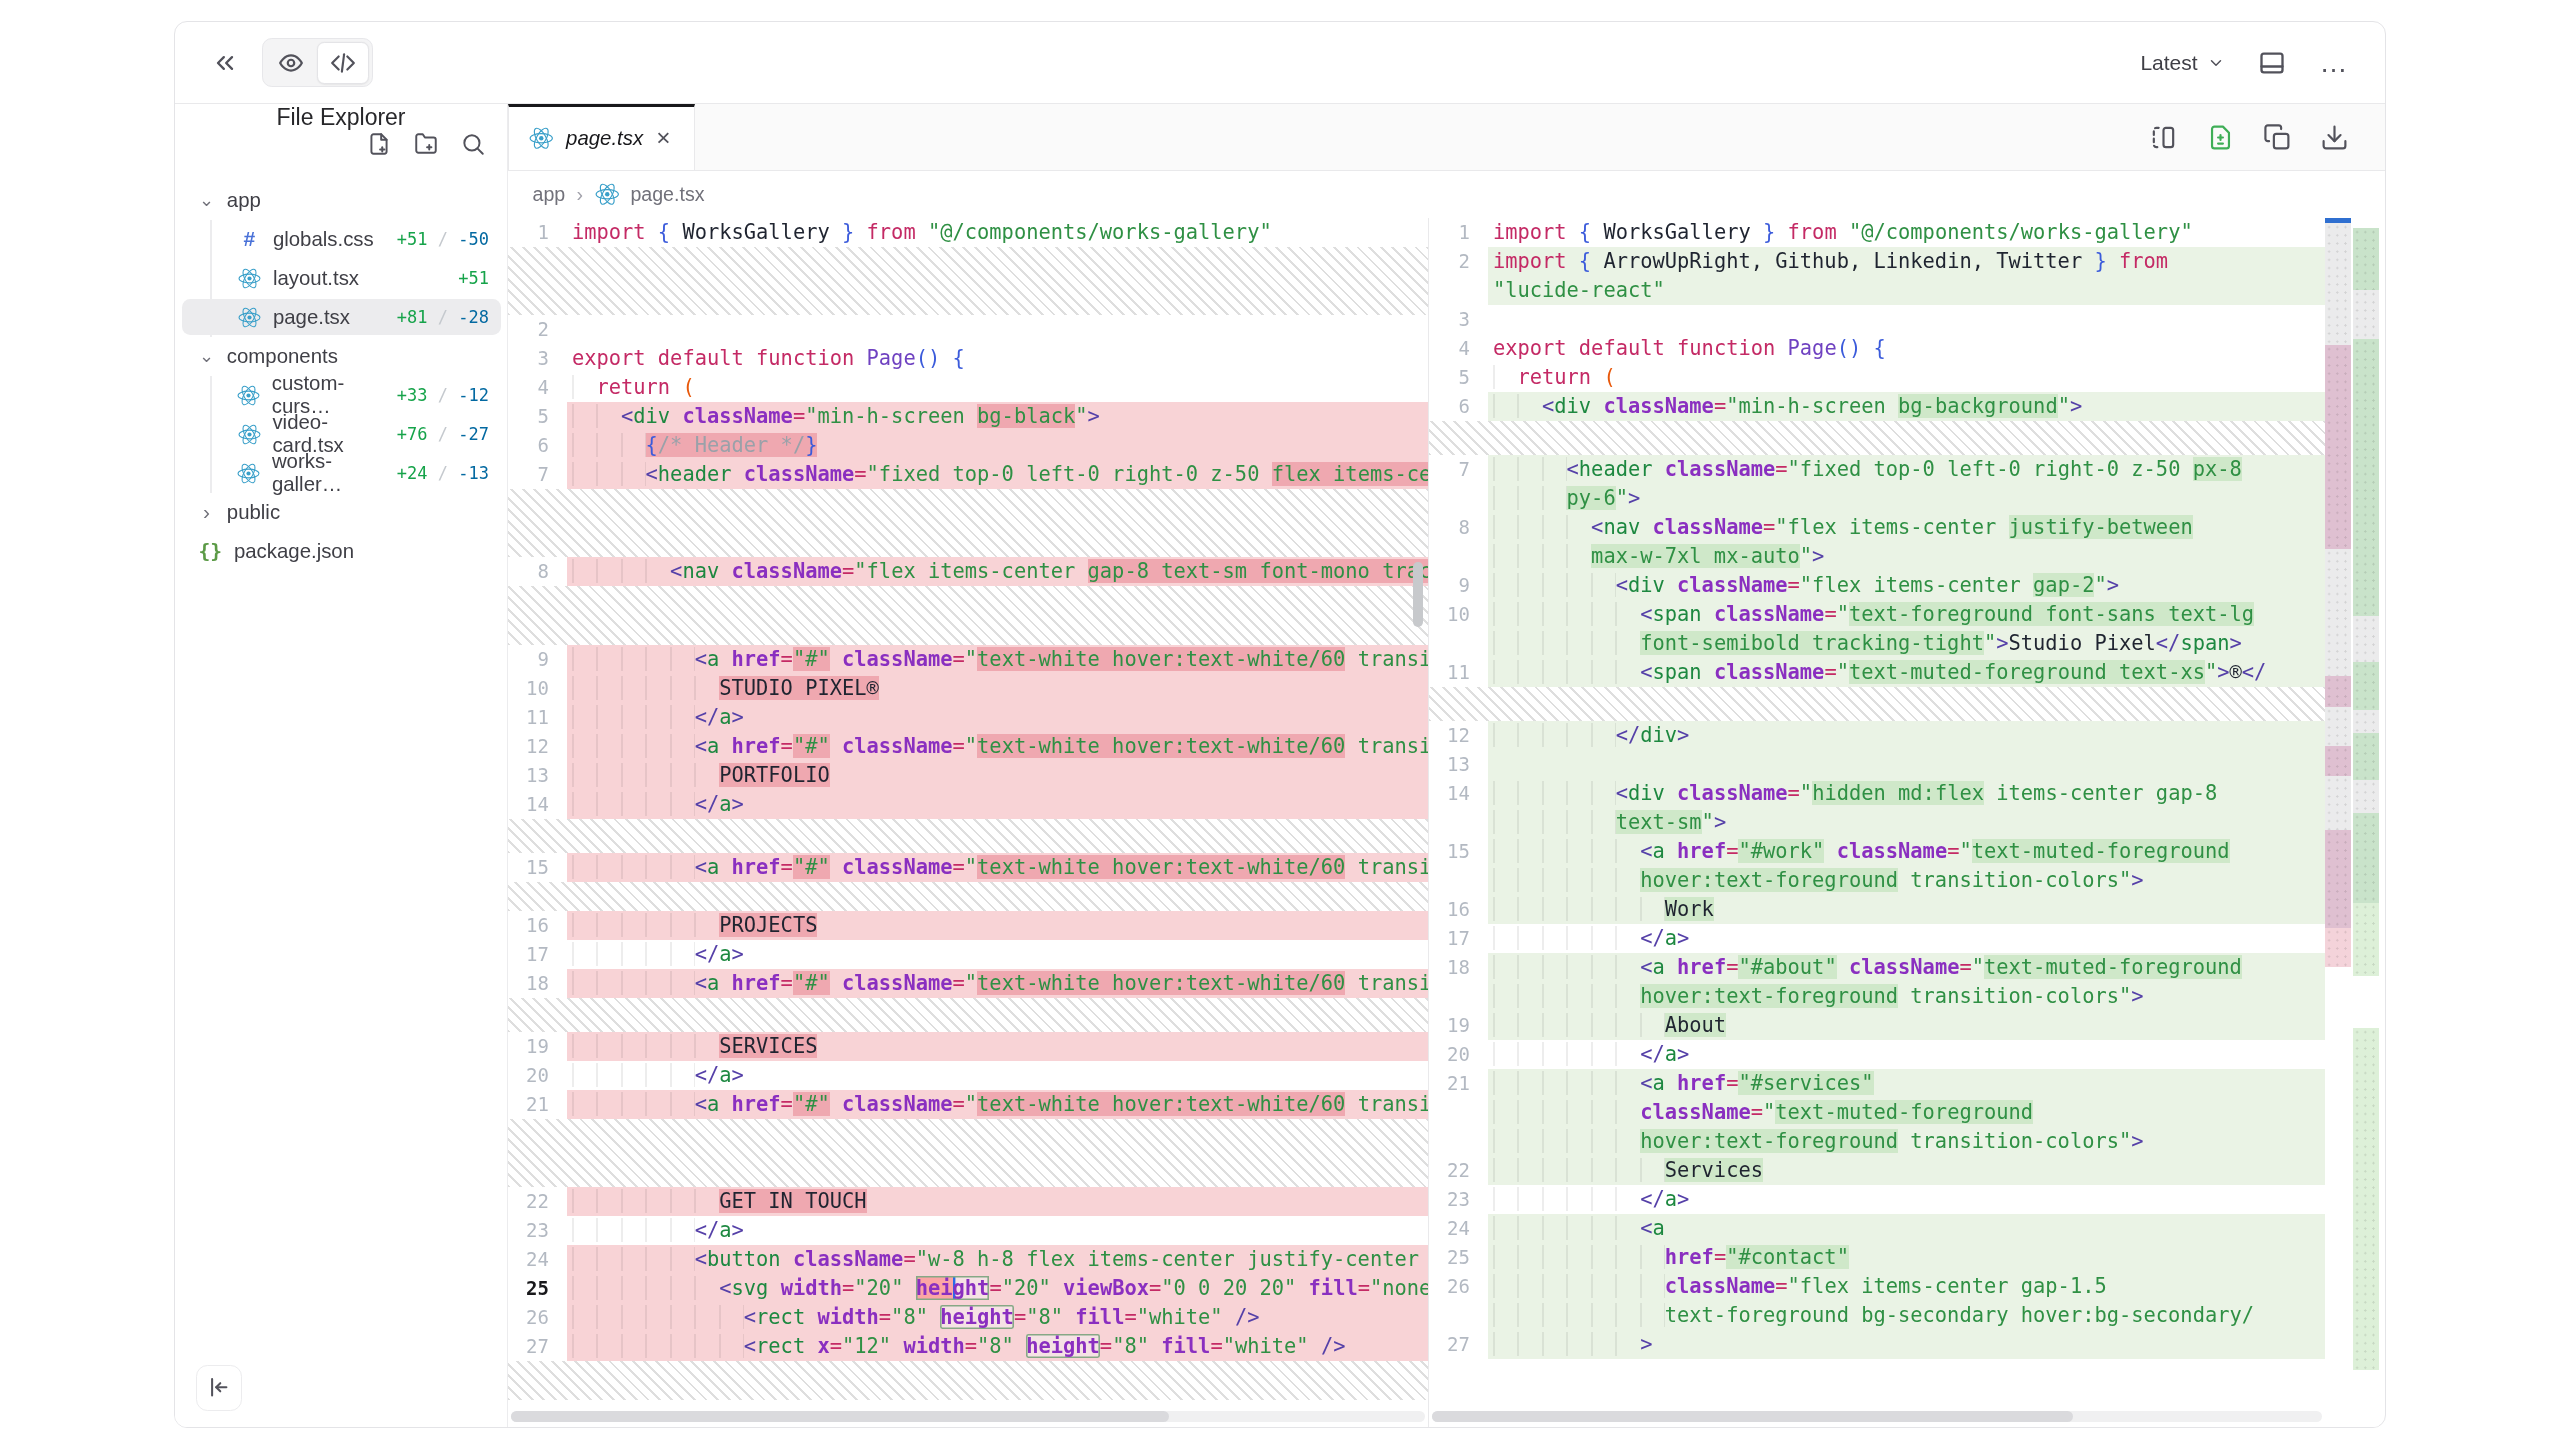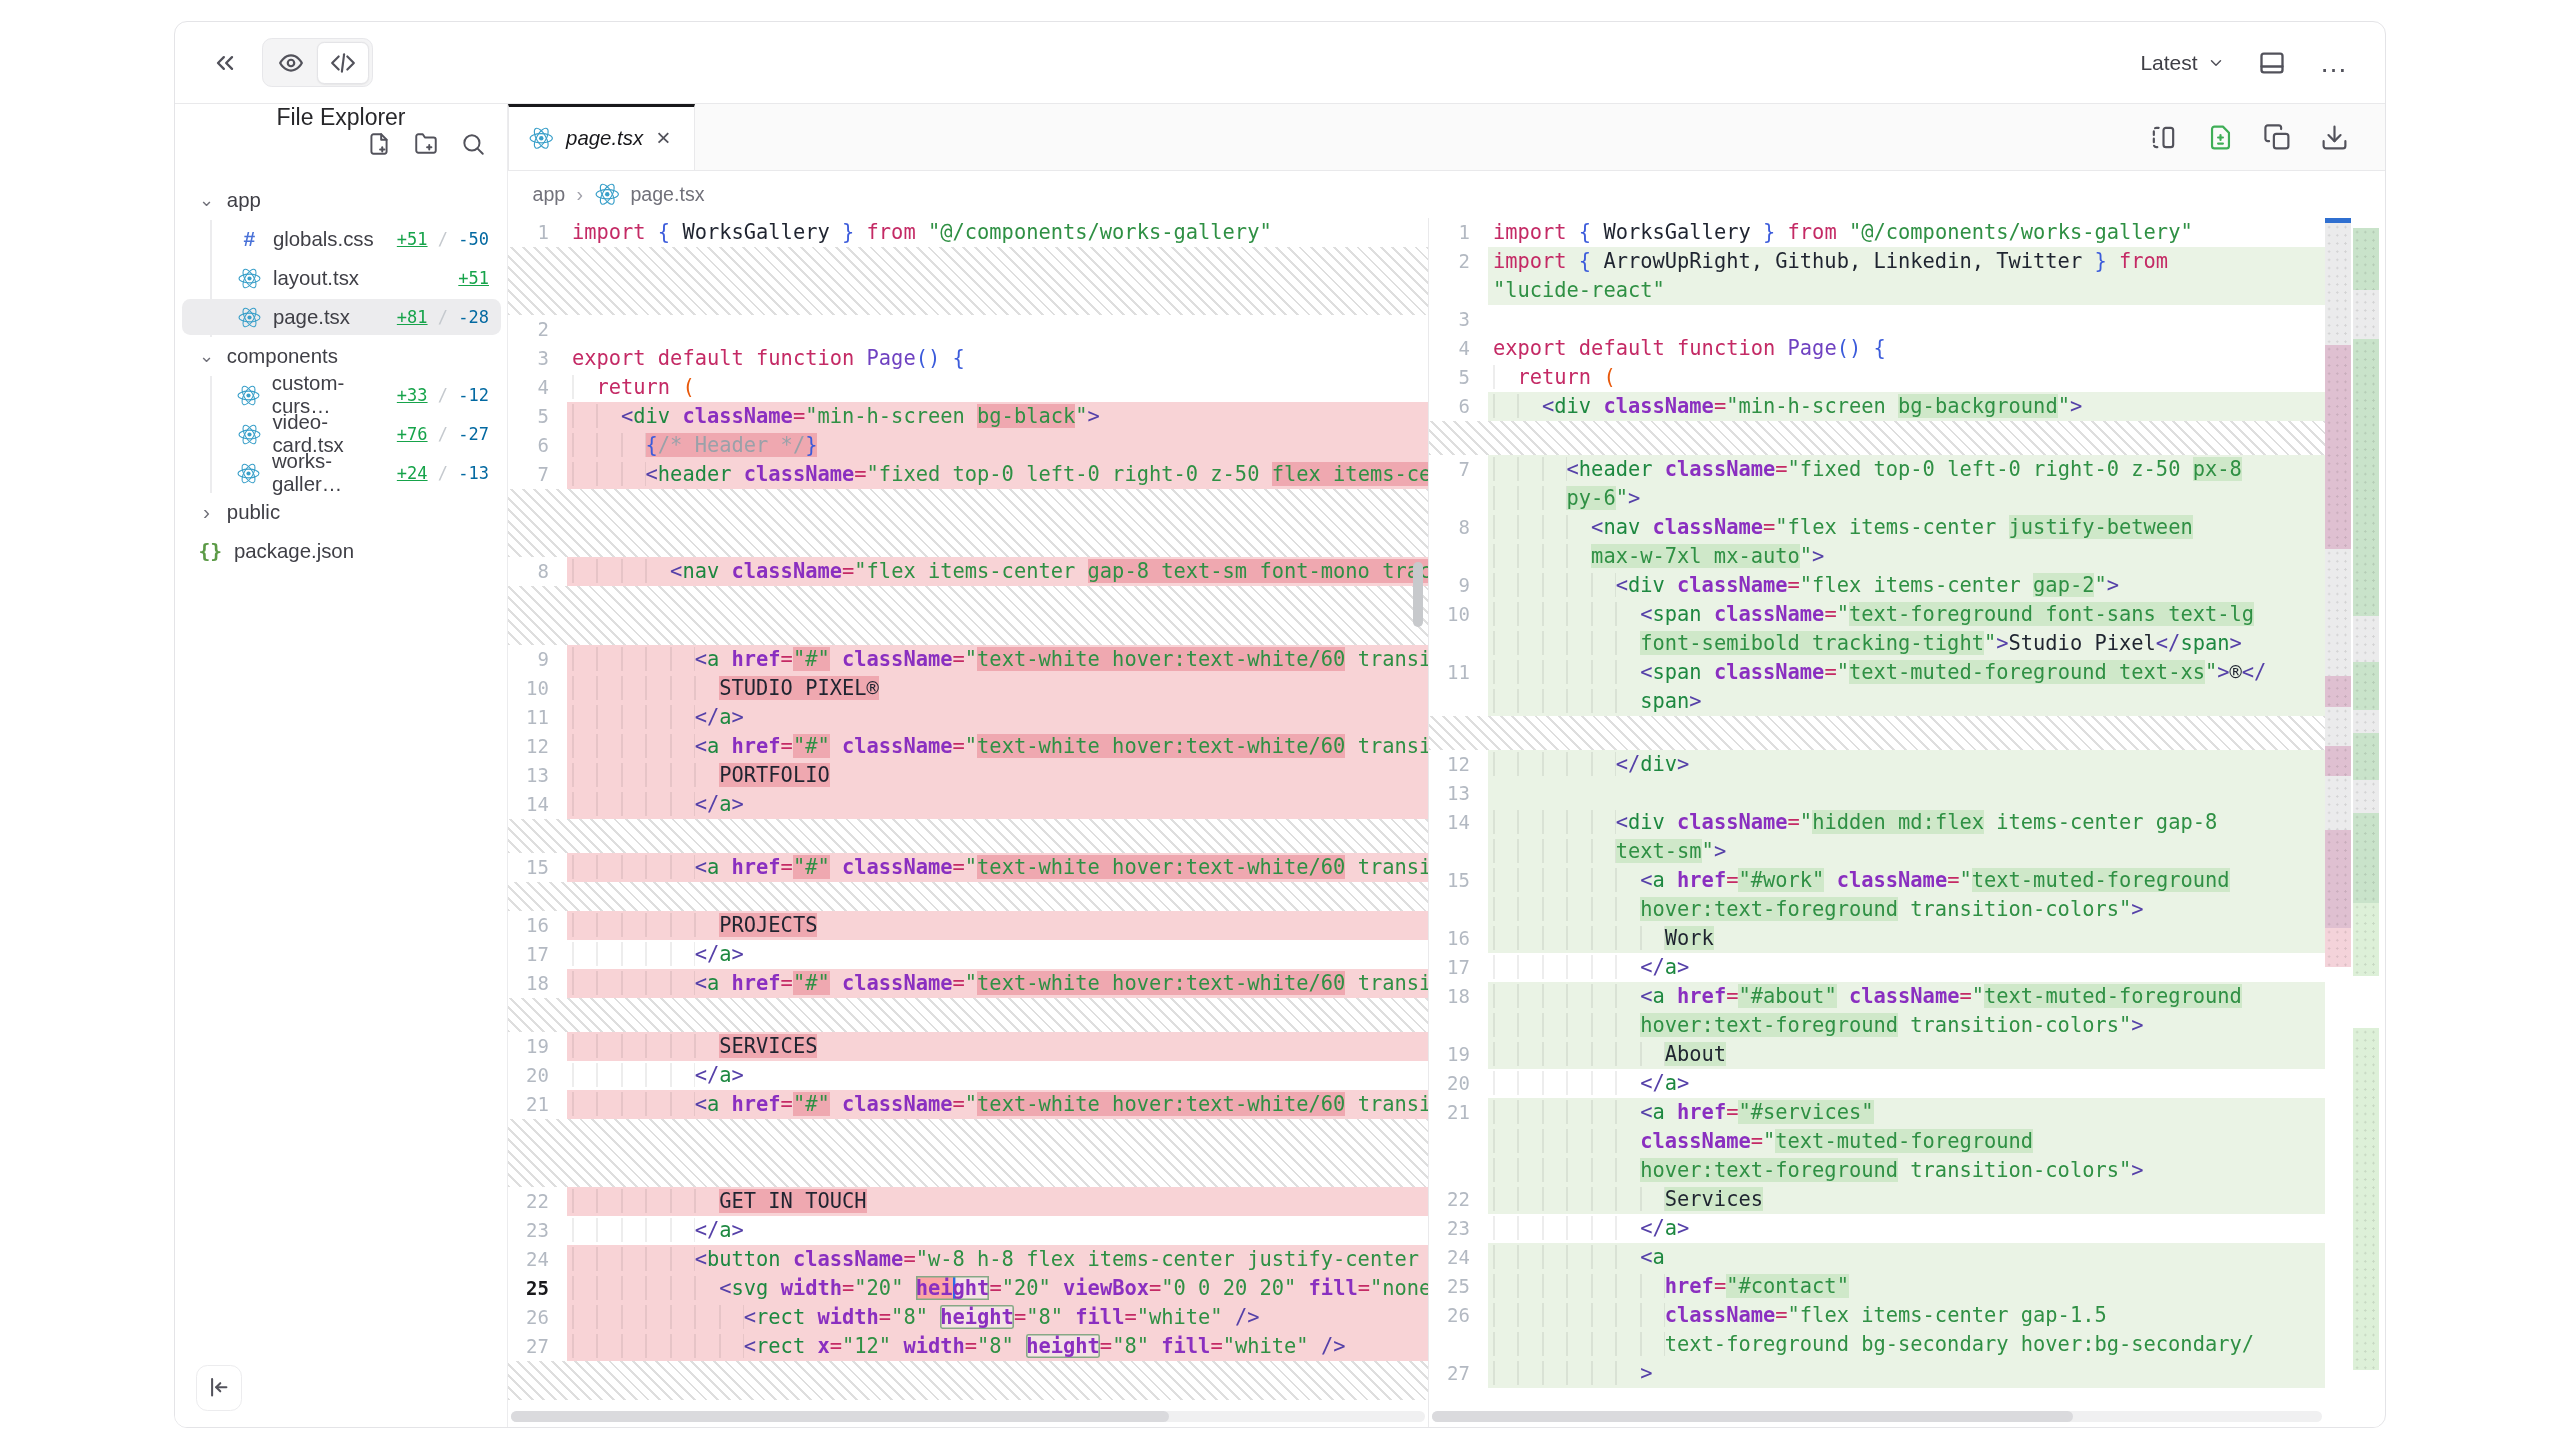--- a/index.html
+++ b/index.html
@@ -31,21 +31,21 @@
   .tree { padding-top:6.5px; }
   .trow { position:relative; height:39px; display:flex; align-items:center; font-size:20.4px; color:#3f3f46; cursor:pointer; }
   .trow .sel-bg { position:absolute; left:6.5px; right:6.5px; top:1.6px; bottom:1.6px; background:#ececee; border-radius:8.2px; z-index:0; }
   .trow > * { position:relative; z-index:1; }
   .trow.child::before { content:""; position:absolute; left:35px; top:0; bottom:0; width:1.6px; background:#ececee; z-index:0; }
   .chev { width:21px; color:#71717a; font-size:18px; margin-right:9.8px; text-align:center; }
   .fic { width:24.5px; height:24.5px; margin-right:11.4px; display:flex; align-items:center; justify-content:center; }
   .fic.css { color:#4a72d8; font-weight:bold; font-size:21px; }
   .fic.json { color:#5b9a46; font-family:"DejaVu Sans Mono",monospace; font-size:19.6px; font-weight:bold; }
   .cnt { margin-left:auto; padding-right:18px; font-family:"DejaVu Sans Mono",monospace; font-size:17px; white-space:nowrap; }
-  .cnt .a { color:#16a34a;text-decoration:underline; } .cnt .s { color:#c5c9ce; } .cnt .d { color:#0369a1; }
+  .cnt .a { color:#16a34a; } .cnt .s { color:#c5c9ce; } .cnt .d { color:#0369a1; }
   .collapse-btn { position:absolute; left:21px; bottom:16.3px; width:46px; height:46px; border:1.6px solid #ececee;
     border-radius:11.4px; background:#fff; display:flex; align-items:center; justify-content:center; color:#18181b; cursor:pointer; }
 
   
   .editor { position:absolute; left:333px; top:82px; right:0; bottom:0; }
   .tabstrip { position:absolute; left:0; top:0; right:0; height:67px; background:#fafafa;
     border-bottom:1.6px solid #e9e9eb; display:flex; align-items:stretch; }
   .tab { display:flex; align-items:center; gap:13px; padding:0 23px 0 19.6px; background:#fff;
     border-top:3.3px solid #18181b; border-right:1.6px solid #e9e9eb; border-left:1.6px solid #e9e9eb; cursor:pointer; }
   .tab-label { font-size:20.4px; font-style:italic; color:#18181b; }
@@ -530,24 +530,20 @@
               <div class="ln">10</div>
               <div class="code"><span class="tok-ind">            </span><span class="tok-pn">&lt;</span><span class="tok-tg">span</span><span class="tok-tx"> </span><span class="tok-at">className</span><span class="tok-eq">=</span><span class="tok-st">"</span><span class="tok-st tok-wd">text-foreground font-sans text-lg</span></div>
             </div>
             <div class="row add">
               <div class="ln"></div>
               <div class="code"><span class="tok-ind">            </span><span class="tok-st tok-wd">font-semibold tracking-tight</span><span class="tok-st">"</span><span class="tok-pn">&gt;</span><span class="tok-tx">Studio Pixel</span><span class="tok-pn">&lt;/</span><span class="tok-tg">span</span><span class="tok-pn">&gt;</span></div>
             </div>
             <div class="row add">
               <div class="ln">11</div>
               <div class="code"><span class="tok-ind">            </span><span class="tok-pn">&lt;</span><span class="tok-tg">span</span><span class="tok-tx"> </span><span class="tok-at">className</span><span class="tok-eq">=</span><span class="tok-st">"</span><span class="tok-st tok-wd">text-muted-foreground text-xs</span><span class="tok-st">"</span><span class="tok-pn">&gt;</span><span class="tok-tx">®</span><span class="tok-pn">&lt;/</span></div>
-            </div>
-            <div class="row add">
-              <div class="ln"></div>
-              <div class="code"><span class="tok-ind">            </span><span class="tok-tg">span</span><span class="tok-pn">&gt;</span></div>
             </div>
             <div class="skip" style="height: 34px;"></div>
             <div class="row add">
               <div class="ln">12</div>
               <div class="code"><span class="tok-ind">          </span><span class="tok-pn">&lt;/</span><span class="tok-tg">div</span><span class="tok-pn">&gt;</span></div>
             </div>
             <div class="row add">
               <div class="ln">13</div>
               <div class="code"></div>
             </div>

